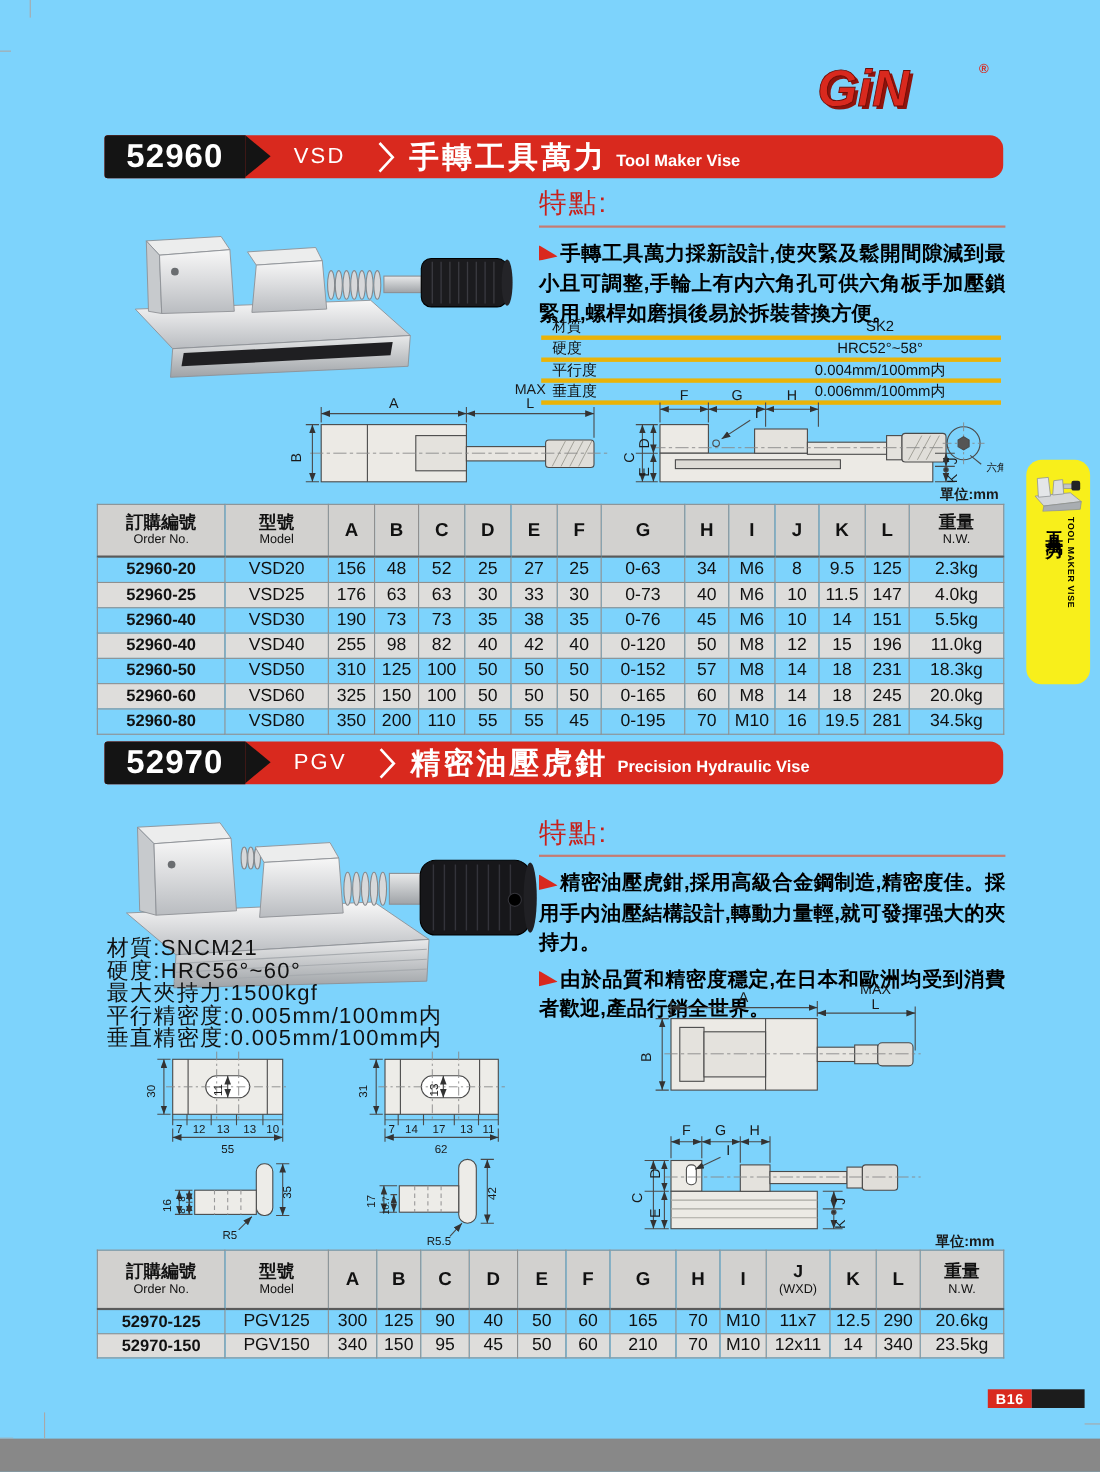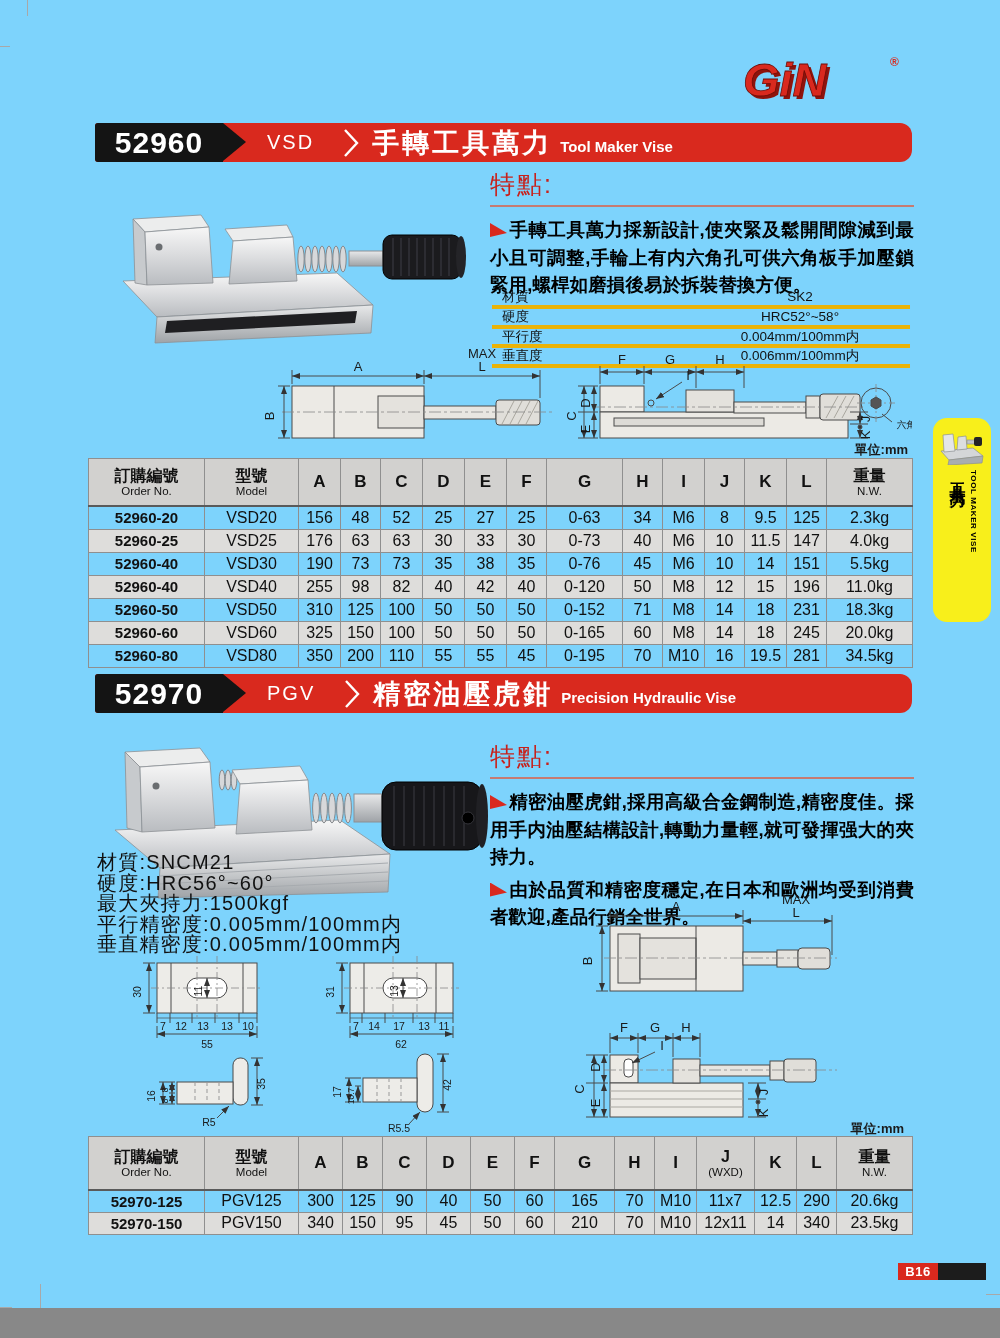--- a/index.html
+++ b/index.html
@@ -377,21 +377,21 @@
           <tr>
             <td>52960-50</td>
             <td>VSD50</td>
             <td>310</td>
             <td>125</td>
             <td>100</td>
             <td>50</td>
             <td>50</td>
             <td>50</td>
             <td>0-152</td>
-            <td>71</td>
+            <td>57</td>
             <td>M8</td>
             <td>14</td>
             <td>18</td>
             <td>231</td>
             <td>18.3kg</td>
           </tr>
           <tr>
             <td>52960-60</td>
             <td>VSD60</td>
             <td>325</td>

